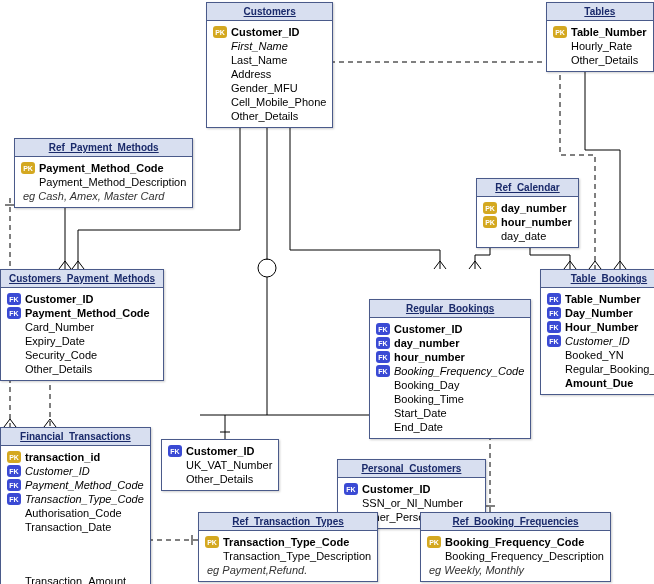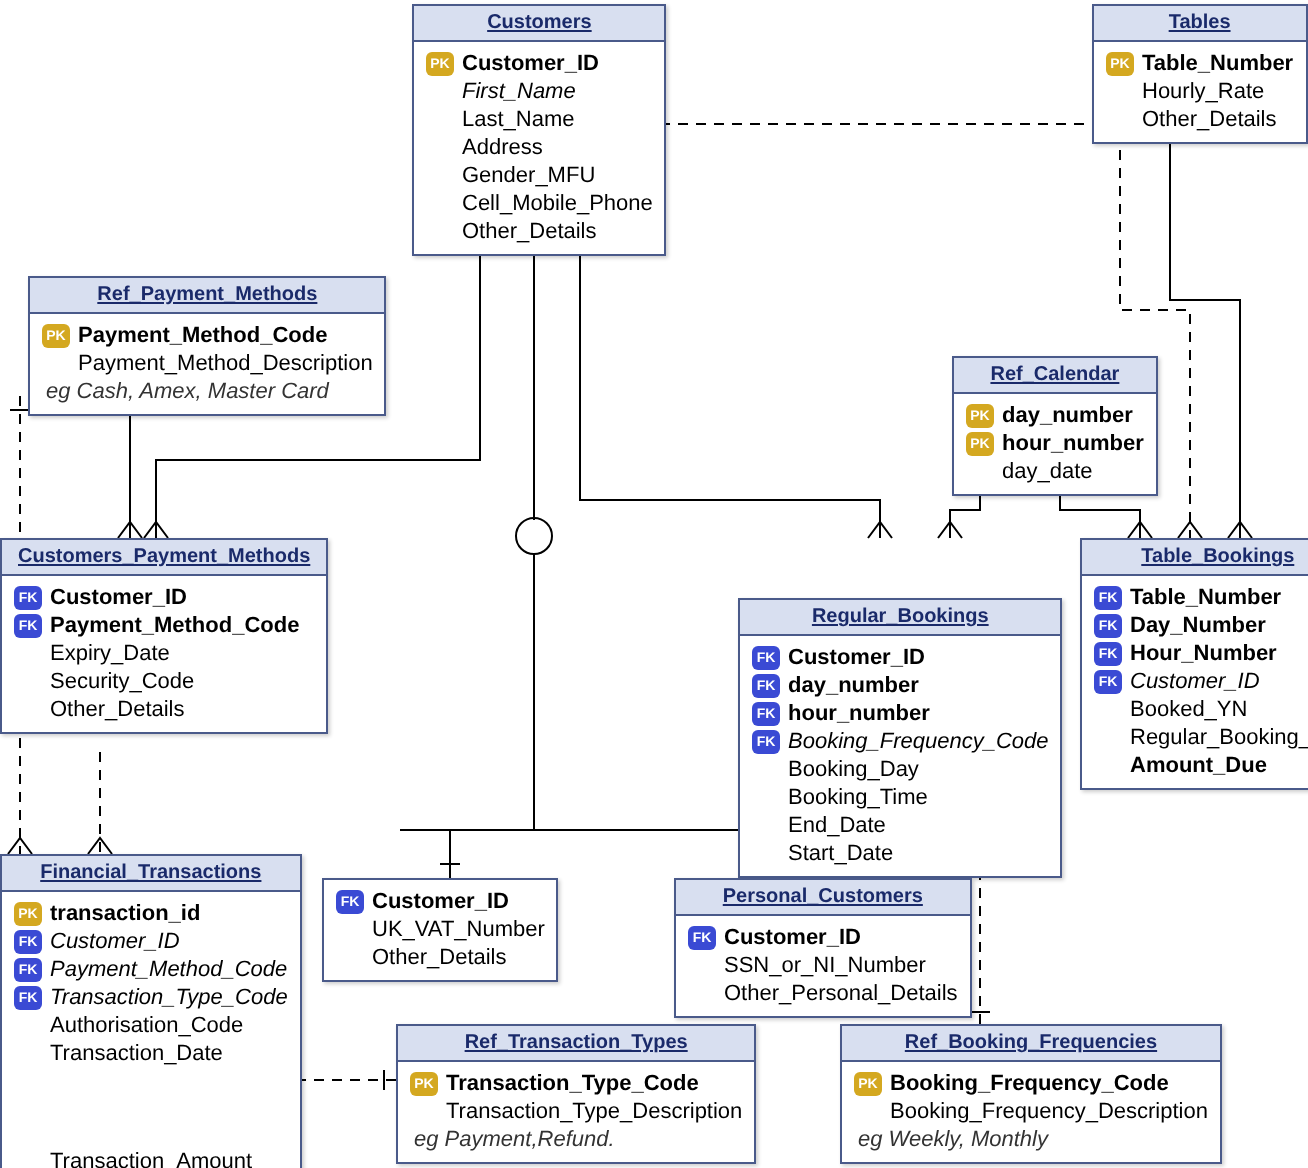--- a/index.html
+++ b/index.html
@@ -141,20 +141,23 @@
       <div class="entity-body">
         <div class="field">
           <span class="key fk">FK</span>
           <span class="bold">Customer_ID</span>
         </div>
         <div class="field">
           <span class="key fk">FK</span>
           <span class="bold">Payment_Method_Code</span>
         </div>
         <div class="field">
+          <span style="padding-left: 18px;">Card_Number</span>
+        </div>
+        <div class="field">
           <span style="padding-left: 18px;">Expiry_Date</span>
         </div>
         <div class="field">
           <span style="padding-left: 18px;">Security_Code</span>
         </div>
         <div class="field">
           <span style="padding-left: 18px;">Other_Details</span>
         </div>
       </div>
     </div>
@@ -177,24 +180,24 @@
           <span class="key fk">FK</span>
           <span class="italic">Booking_Frequency_Code</span>
         </div>
         <div class="field">
           <span style="padding-left: 18px;">Booking_Day</span>
         </div>
         <div class="field">
           <span style="padding-left: 18px;">Booking_Time</span>
         </div>
         <div class="field">
+          <span style="padding-left: 18px;">Start_Date</span>
+        </div>
+        <div class="field">
           <span style="padding-left: 18px;">End_Date</span>
-        </div>
-        <div class="field">
-          <span style="padding-left: 18px;">Start_Date</span>
         </div>
       </div>
     </div>
     <div class="entity" style="left: 540px; top: 269px;">
       <div class="entity-header">Table_Bookings</div>
       <div class="entity-body">
         <div class="field">
           <span class="key fk">FK</span>
           <span class="bold">Table_Number</span>
         </div>
@@ -261,21 +264,21 @@
           <span class="bold">Customer_ID</span>
         </div>
         <div class="field">
           <span style="padding-left: 18px;">UK_VAT_Number</span>
         </div>
         <div class="field">
           <span style="padding-left: 18px;">Other_Details</span>
         </div>
       </div>
     </div>
-    <div class="entity" style="left: 337px; top: 439px;">
+    <div class="entity" style="left: 337px; top: 459px;">
       <div class="entity-header">Personal_Customers</div>
       <div class="entity-body">
         <div class="field">
           <span class="key fk">FK</span>
           <span class="bold">Customer_ID</span>
         </div>
         <div class="field">
           <span style="padding-left: 18px;">SSN_or_NI_Number</span>
         </div>
         <div class="field">

